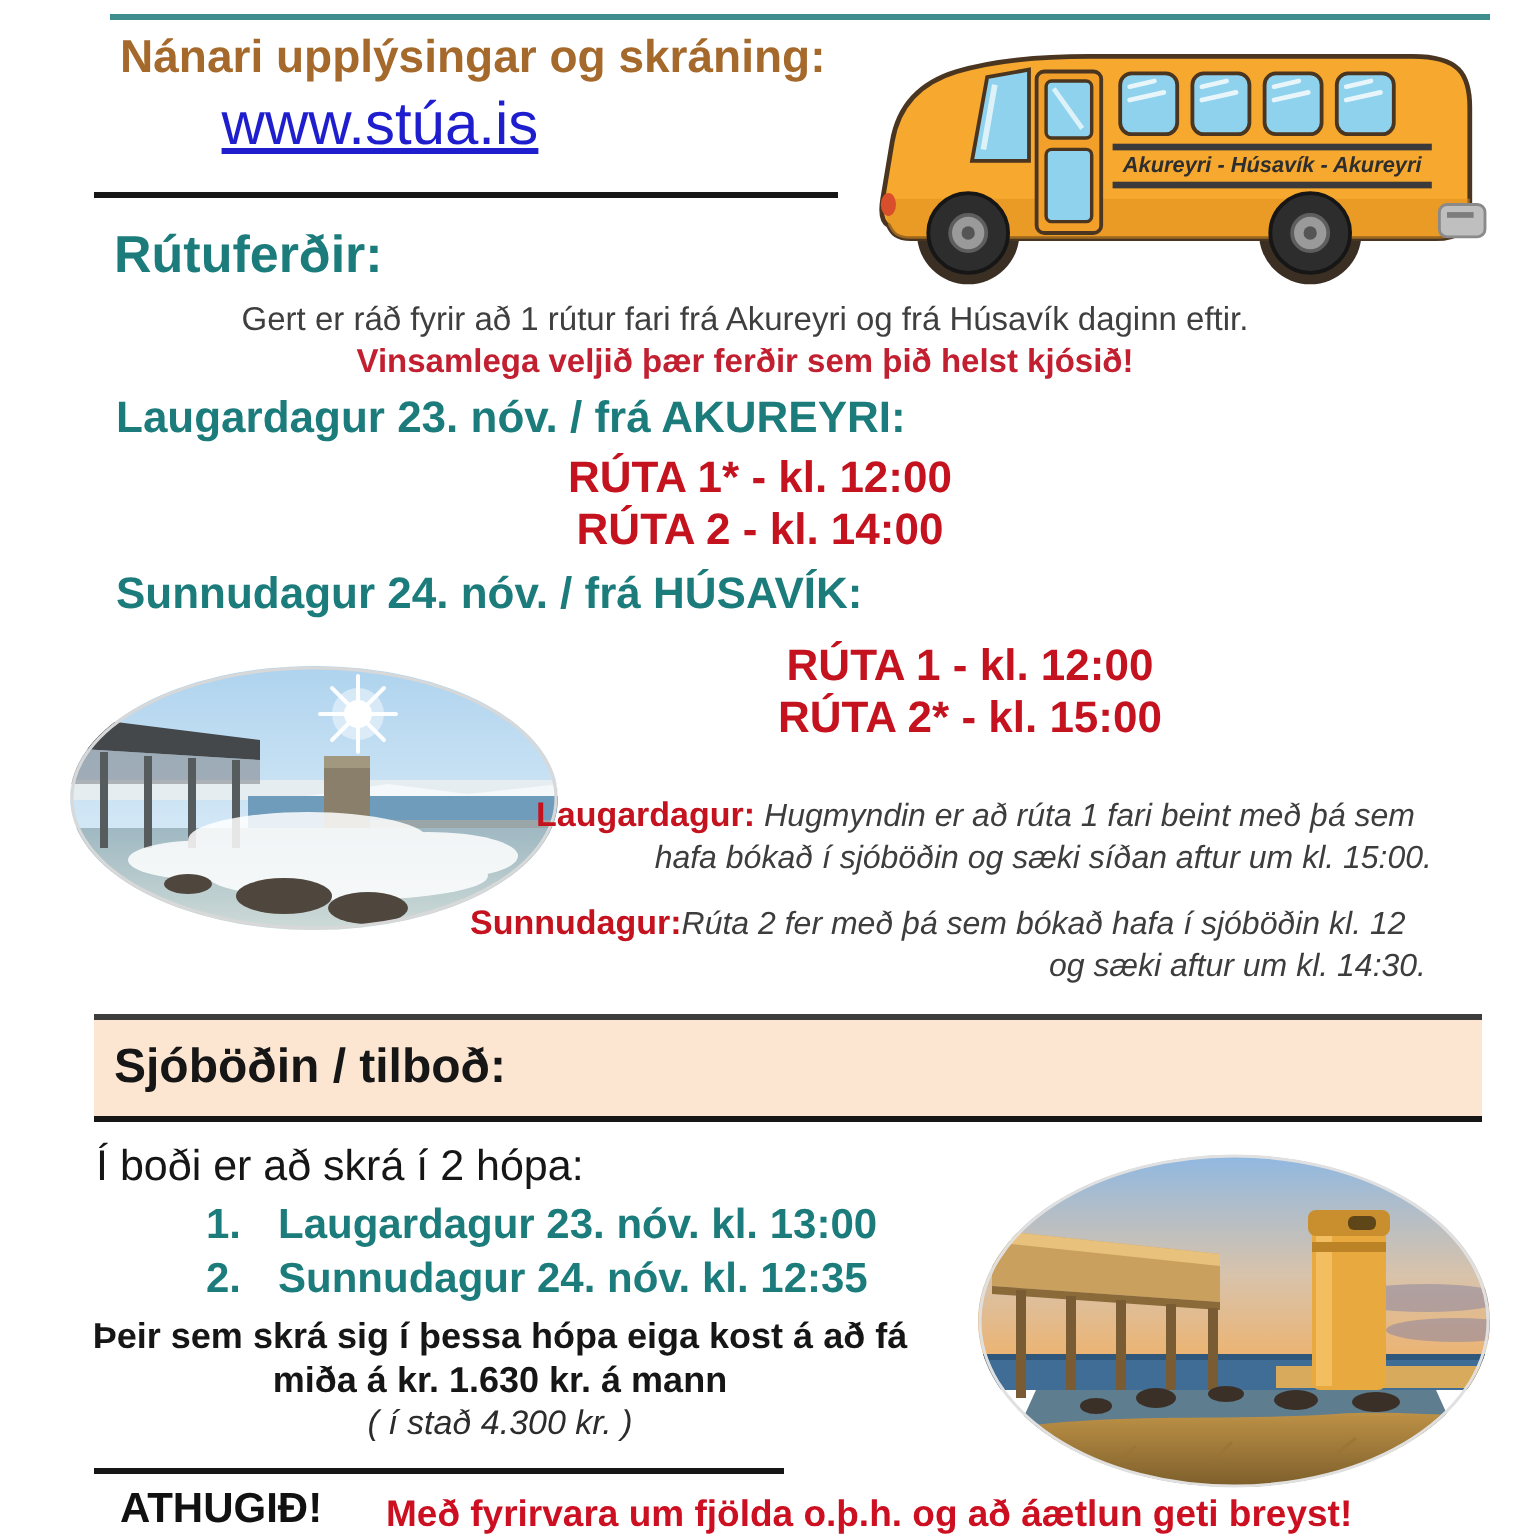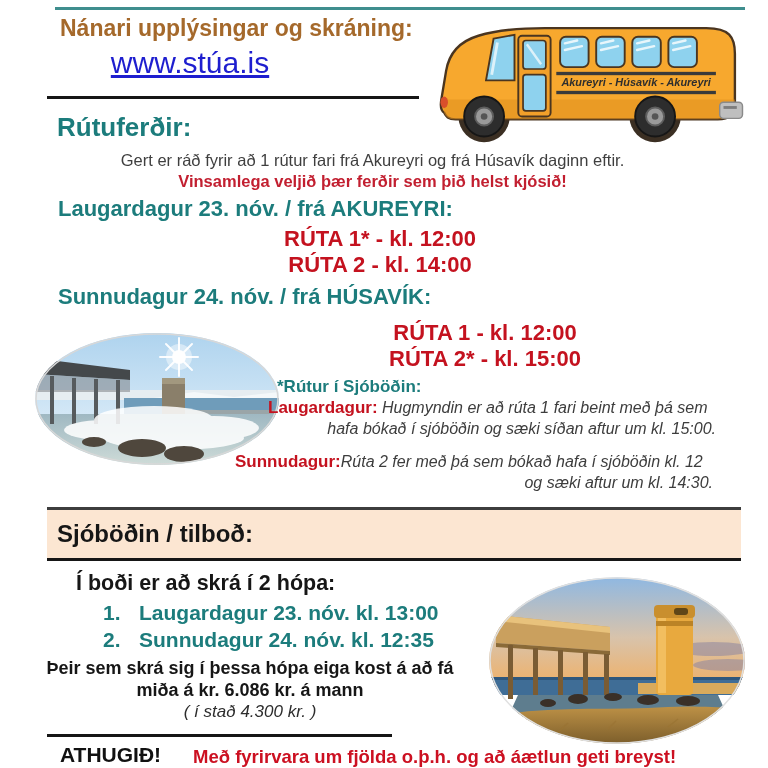--- a/index.html
+++ b/index.html
@@ -36,21 +36,21 @@
   .note-block .lbl{font-style:normal;font-weight:bold;color:#c4121f;font-size:17px;}
   .sat-note{left:268px;top:397px;width:448px;}
   .sun-note{left:235px;top:451px;width:478px;}
   .sun-note .lbl{}
 
   .banner{left:47px;top:507px;width:694px;height:48px;background:#fce6d2;
           border-top:3px solid #3d3d3d;border-bottom:3px solid #161616;
           display:flex;align-items:center;}
   .banner-text{font-size:24px;font-weight:bold;color:#161616;padding-left:10px;}
 
-  .offer-heading{left:48px;top:571px;font-size:21.5px;font-weight:bold;color:#161616;margin-left:28px;}
+  .offer-heading{left:48px;top:571px;font-size:21.5px;font-weight:normal;color:#161616;}
   .group-row{left:103px;width:380px;font-size:21px;font-weight:bold;color:#1c7c7c;}
   .group-0{top:601px;} .group-1{top:628px;}
   .group-row .num{display:inline-block;width:36px;}
   .price{width:428px;text-align:center;color:#161616;}
   .price-1{left:36px;top:658px;font-size:18px;font-weight:bold;}
   .price-2{left:36px;top:680px;font-size:18px;font-weight:bold;}
   .price-3{left:36px;top:702px;font-size:17px;font-style:italic;color:#2c2c2c;}
 
   .rule2{left:47px;top:734px;width:345px;height:3px;background:#161616;}
   .attention{left:60px;top:743px;font-size:21px;font-weight:bold;color:#111111;}
@@ -177,21 +177,20 @@
           <line x1="126" y1="25" x2="164" y2="25"></line>
         <line x1="132" y1="12" x2="158" y2="38"></line>
           <line x1="158" y1="12" x2="132" y2="38"></line>
       </g>
       <circle cx="145" cy="25" r="7" fill="#ffffff"></circle>
       <circle cx="145" cy="25" r="13" fill="#ffffff" opacity="0.45"></circle>
     </g>
     <ellipse cx="123" cy="67" rx="121" ry="65" fill="none" stroke="#d8d8d8" stroke-width="1.5"></ellipse>
   </svg>
 
-  <div class="abs note-title teal">*Rútur í Sjóböðin:</div>
 
   <div class="abs note-block sat-note">
     <div><span class="lbl">Laugardagur:</span><span> Hugmyndin er að rúta 1 fari beint með þá sem</span></div>
     <div class="right">hafa bókað í sjóböðin og sæki síðan aftur um kl. 15:00.</div>
   </div>
 
   <div class="abs note-block sun-note">
     <div><span class="lbl">Sunnudagur:</span><span>Rúta 2 fer með þá sem bókað hafa í sjóböðin kl. 12</span></div>
     <div class="right">og sæki aftur um kl. 14:30.</div>
   </div>
@@ -203,21 +202,21 @@
   <div class="abs offer-heading">Í boði er að skrá í 2 hópa:</div>
 
   <div class="abs group-row group-0">
     <span class="num">1.</span><span>Laugardagur 23. nóv. kl. 13:00</span>
   </div>
   <div class="abs group-row group-1">
     <span class="num">2.</span><span>Sunnudagur 24. nóv. kl. 12:35</span>
   </div>
 
   <div class="abs price price-1">Þeir sem skrá sig í þessa hópa eiga kost á að fá</div>
-  <div class="abs price price-2">miða á kr. 6.086 kr. á mann</div>
+  <div class="abs price price-2">miða á kr. 1.630 kr. á mann</div>
   <div class="abs price price-3">( í stað 4.300 kr. )</div>
 
   <svg class="abs right-oval" viewBox="0 0 258 167" xmlns="http://www.w3.org/2000/svg">
     <defs>
       <clipPath id="ovalR">
           <ellipse cx="129" cy="83.5" rx="128" ry="83"></ellipse>
         </clipPath>
       <linearGradient id="skyR" x1="0" y1="0" x2="0" y2="1">
         <stop offset="0" stop-color="#8fb8e2"></stop>
           <stop offset="0.55" stop-color="#d8c3ab"></stop>

